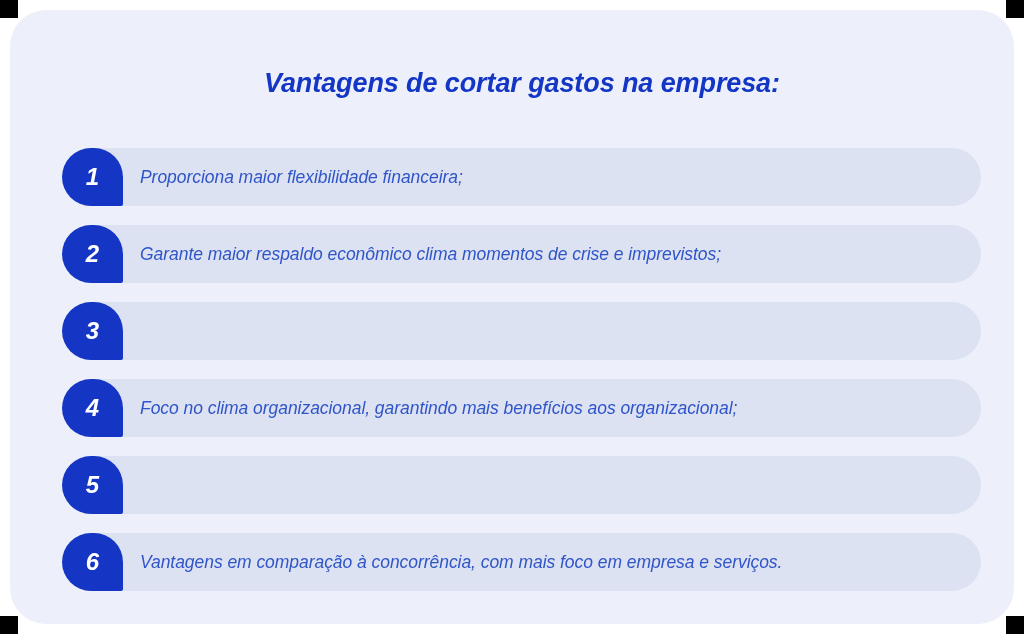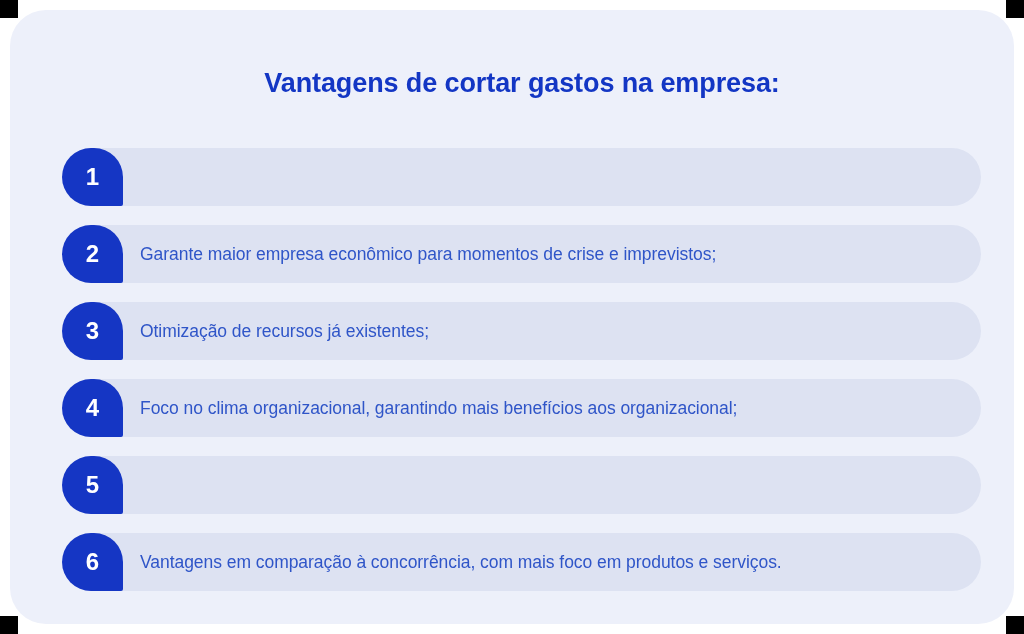--- a/index.html
+++ b/index.html
@@ -19,20 +19,21 @@
   .card {
     position: absolute;
     left: 10px;
     top: 10px;
     width: 1004px;
     height: 614px;
     background: #edf0fa;
     border-radius: 36px;
     box-sizing: border-box;
     overflow: hidden;
+    font-style: italic;
   }
 
   
   .notch {
     position: absolute;
     width: 18px;
     height: 18px;
     background: #000000;
     z-index: 40;
   }
@@ -121,49 +122,49 @@
 
 <div class="card">
 
   <div class="title">Vantagens de cortar gastos na empresa:</div>
 
   <div class="list">
 
     <div class="row">
       <div class="pill"></div>
       <div class="badge">1</div>
+      <div class="row-text">Proporciona maior flexibilidade financeira;</div>
     </div>
 
     <div class="row">
       <div class="pill"></div>
       <div class="badge">2</div>
-      <div class="row-text">Garante maior empresa econômico para momentos de crise e imprevistos;</div>
+      <div class="row-text">Garante maior respaldo econômico clima momentos de crise e imprevistos;</div>
     </div>
 
     <div class="row">
       <div class="pill"></div>
       <div class="badge">3</div>
-      <div class="row-text">Otimização de recursos já existentes;</div>
     </div>
 
     <div class="row">
       <div class="pill"></div>
       <div class="badge">4</div>
       <div class="row-text">Foco no clima organizacional, garantindo mais benefícios aos organizacional;</div>
     </div>
 
     <div class="row">
       <div class="pill"></div>
       <div class="badge">5</div>
     </div>
 
     <div class="row">
       <div class="pill"></div>
       <div class="badge">6</div>
-      <div class="row-text">Vantagens em comparação à concorrência, com mais foco em produtos e serviços.</div>
+      <div class="row-text">Vantagens em comparação à concorrência, com mais foco em empresa e serviços.</div>
     </div>
 
   </div>
 </div>
 
 <div class="notch tl"></div>
 <div class="notch tr"></div>
 <div class="notch bl"></div>
 <div class="notch br"></div>
 

